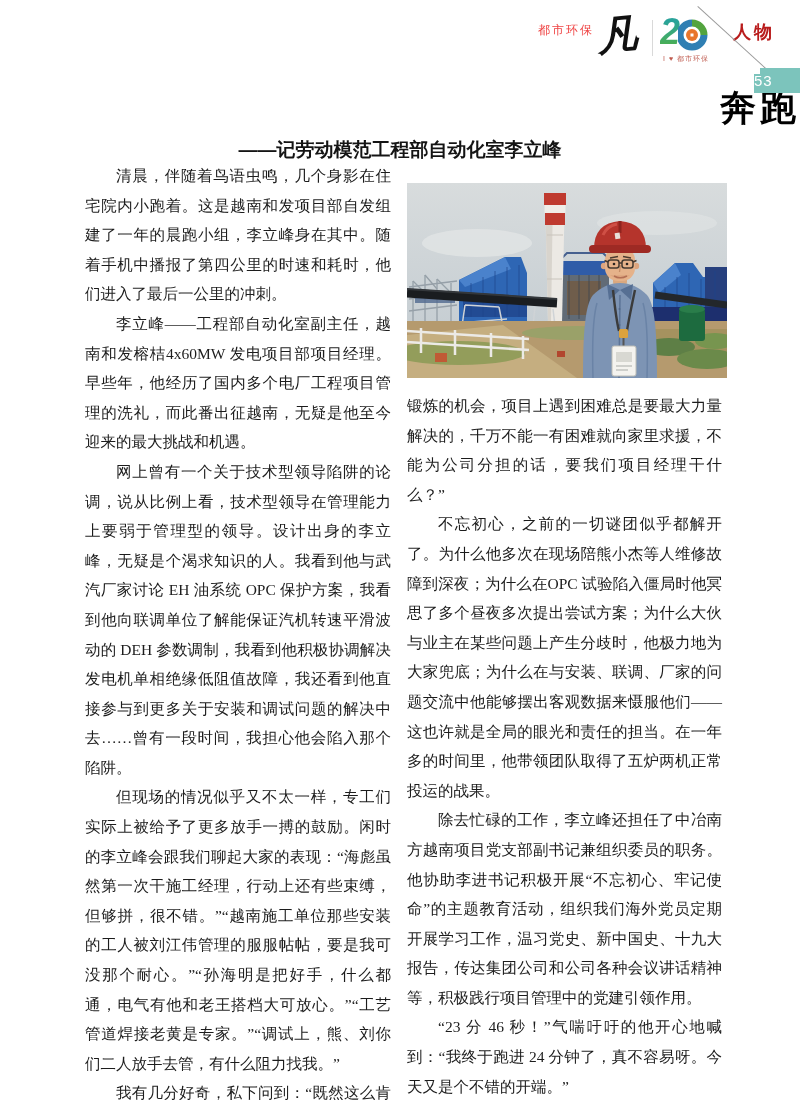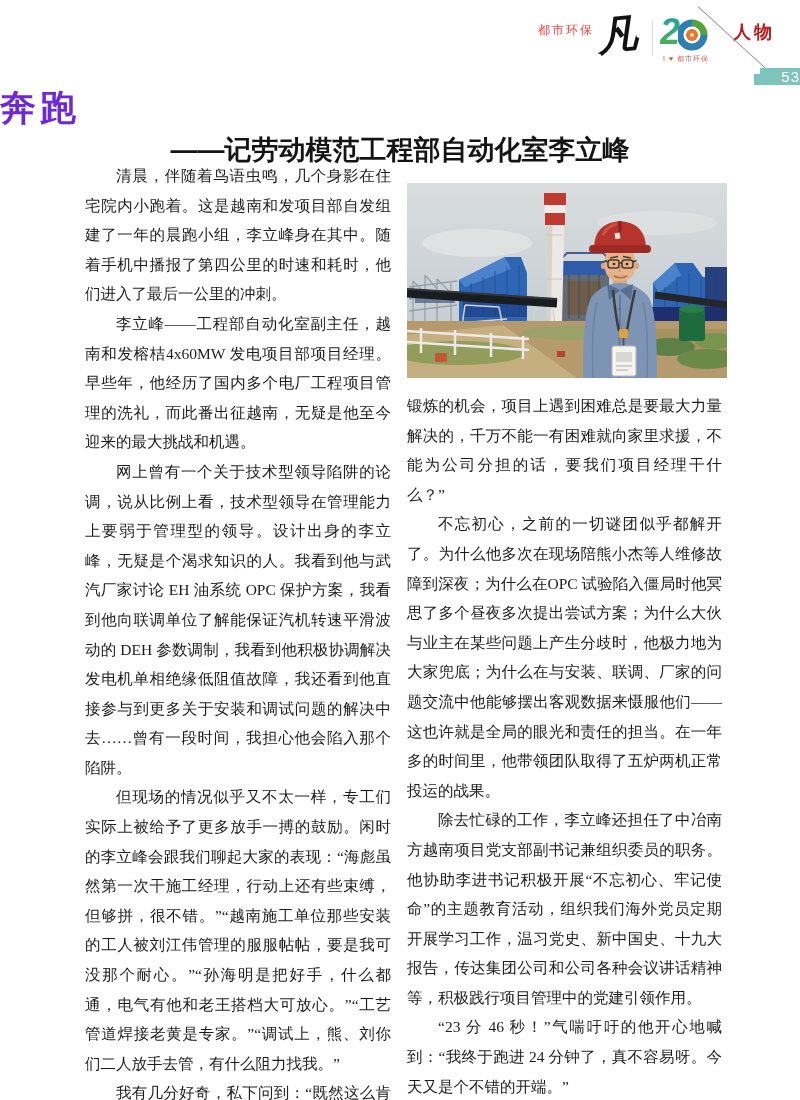--- a/index.html
+++ b/index.html
@@ -52,45 +52,45 @@
     font-family: "Liberation Sans", "DejaVu Sans", sans-serif;
     font-size: 18px; font-weight: bold; color: #b91c1c; letter-spacing: 3px;
   }
   .diag-line {
     position: absolute; left: 698px; top: 6px;
     width: 95px; height: 1px; background: #9a9a9a;
     transform: rotate(42.4deg); transform-origin: left top;
   }
   .page-badge {
     position: absolute; left: 754px; top: 68px;
-    width: 46px; height: 17px; background: #7cc4bc;
-    display: flex; align-items: center; justify-content: flex-end;
+    width: 46px; height: 25px; background: #7cc4bc;
+    display: flex; align-items: center; justify-content: flex-start;
   }
   .page-badge .num {
     font-family: "Liberation Sans", "DejaVu Sans", sans-serif;
     font-size: 15px; color: #ffffff; letter-spacing: 1px;
   }
   .page-badge .notch {
     position: absolute; left: 0; top: 0;
     width: 6px; height: 6px; background: #ffffff;
   }
 
   
   .title {
     margin: 0; padding-top: 88px;
-    text-align: left;
+    text-align: right;
     font-family: "Liberation Sans", "DejaVu Sans", sans-serif;
     font-size: 36px; font-weight: bold; line-height: 40px;
-    letter-spacing: 4px; color: #6d28d9;
+    letter-spacing: 4px; color: #000000;
   }
   .subtitle {
     margin: 10px 0 0 0;
     text-align: center;
     font-family: "Liberation Sans", "DejaVu Sans", sans-serif;
-    font-size: 27px; font-weight: 600; line-height: 24px;
+    font-size: 19px; font-weight: 600; line-height: 24px;
     color: #141414;
   }
 
   
   .columns {
     position: absolute; left: 85px; top: 161px;
     width: 637px; height: 900px;
     display: flex; gap: 16px;
   }
   .col { font-size: 15.5px; line-height: 29.6px; text-align: justify; }

